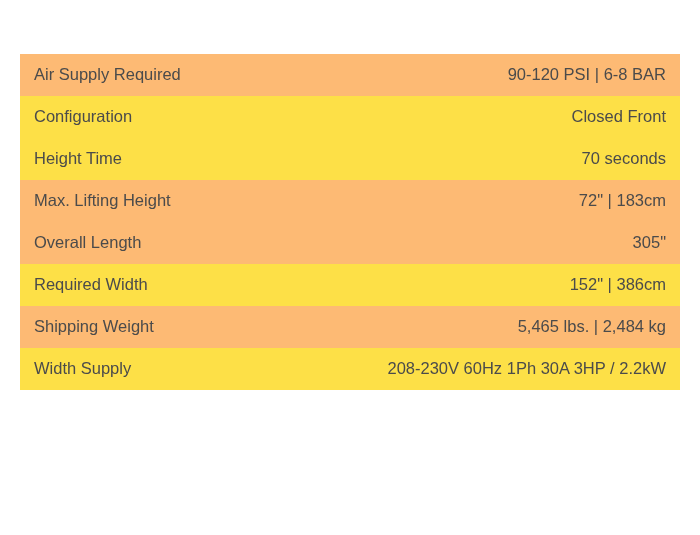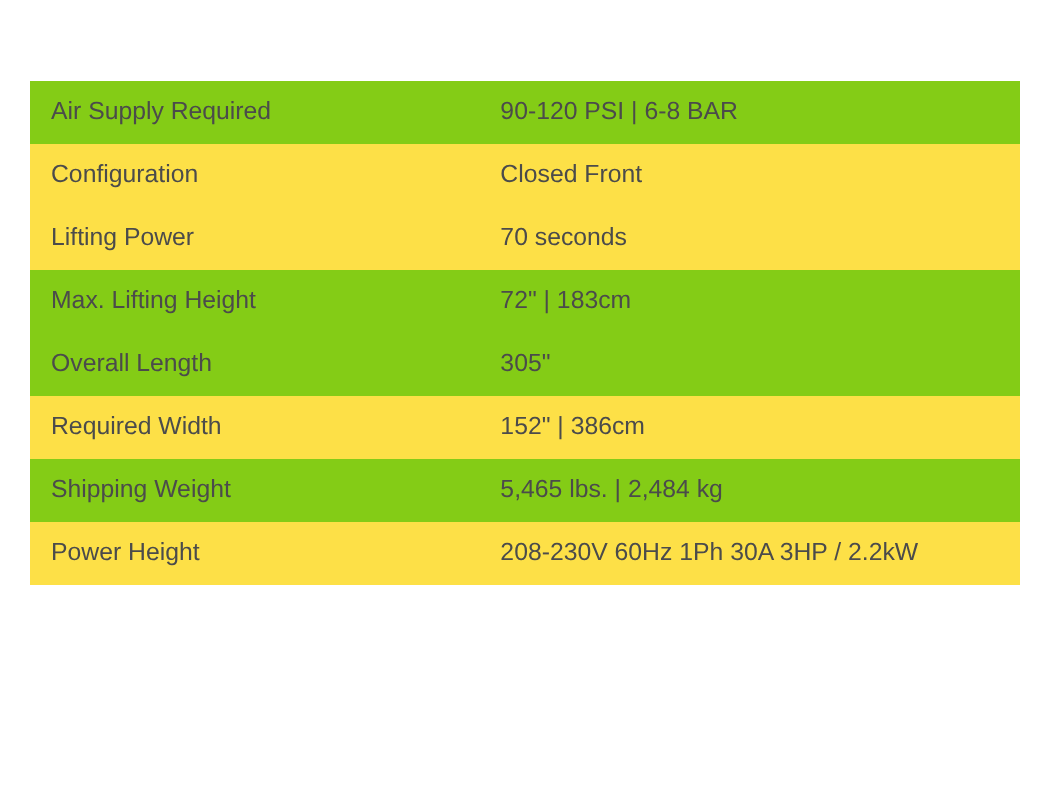--- a/index.html
+++ b/index.html
@@ -21,76 +21,77 @@
   }
   table.spec-table {
     width: 100%;
     border-collapse: collapse;
     table-layout: fixed;
   }
   table.spec-table tr {
     height: 42px;
   }
   table.spec-table tr.row-odd {
-    background: #84cc16;
+    background: #fdba74;
   }
   table.spec-table tr.row-even {
     background: #fde047;
   }
   table.spec-table td {
     padding: 0 14px;
     font-size: 16.5px;
     color: #4b4b4b;
     vertical-align: middle;
     line-height: 1.2;
     white-space: nowrap;
     overflow: hidden;
     text-overflow: ellipsis;
   }
   table.spec-table td.spec-label {
     text-align: left;
     width: 45%;
   }
   table.spec-table td.spec-value {
+    text-align: right;
     width: 55%;
   }
 </style>
 </head>
 <body>
 
 <div class="spec-wrap">
   <table class="spec-table">
     <tbody>
       <tr class="row-odd">
         <td class="spec-label">Air Supply Required</td>
         <td class="spec-value">90-120 PSI | 6-8 BAR</td>
       </tr>
       <tr class="row-even">
         <td class="spec-label">Configuration</td>
         <td class="spec-value">Closed Front</td>
       </tr>
       <tr class="row-even">
-        <td class="spec-label">Lifting Power</td>
+        <td class="spec-label">Height Time</td>
         <td class="spec-value">70 seconds</td>
       </tr>
       <tr class="row-odd">
         <td class="spec-label">Max. Lifting Height</td>
         <td class="spec-value">72" | 183cm</td>
       </tr>
       <tr class="row-odd">
         <td class="spec-label">Overall Length</td>
         <td class="spec-value">305"</td>
       </tr>
       <tr class="row-even">
         <td class="spec-label">Required Width</td>
         <td class="spec-value">152" | 386cm</td>
       </tr>
       <tr class="row-odd">
         <td class="spec-label">Shipping Weight</td>
         <td class="spec-value">5,465 lbs. | 2,484 kg</td>
       </tr>
       <tr class="row-even">
-        <td class="spec-label">Power Height</td>
+        <td class="spec-label">Width Supply</td>
         <td class="spec-value">208-230V 60Hz 1Ph 30A 3HP / 2.2kW</td>
       </tr>
     </tbody>
   </table>
 </div>
 
 </body></html>

